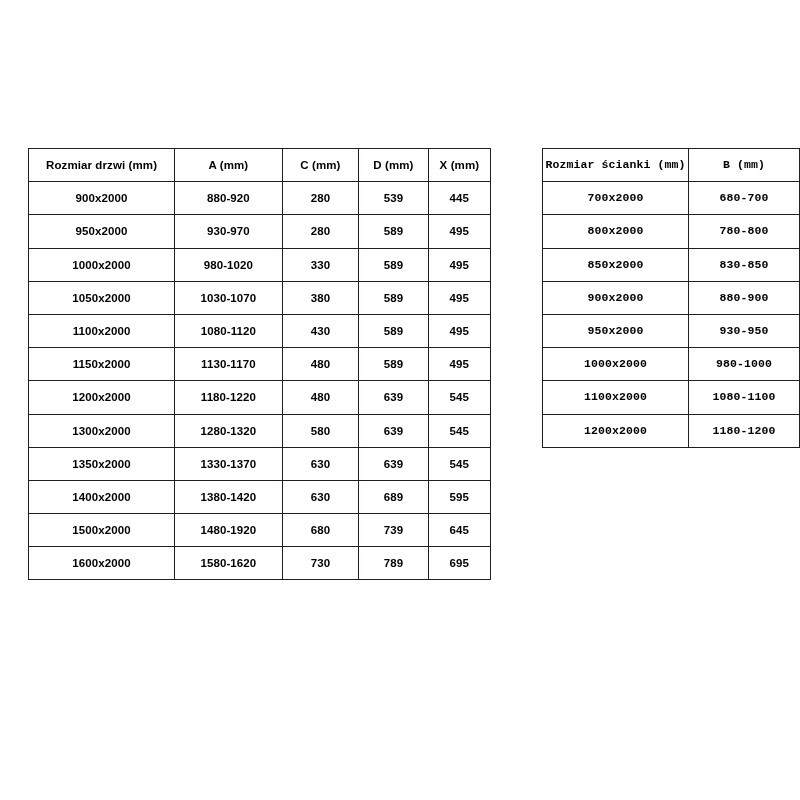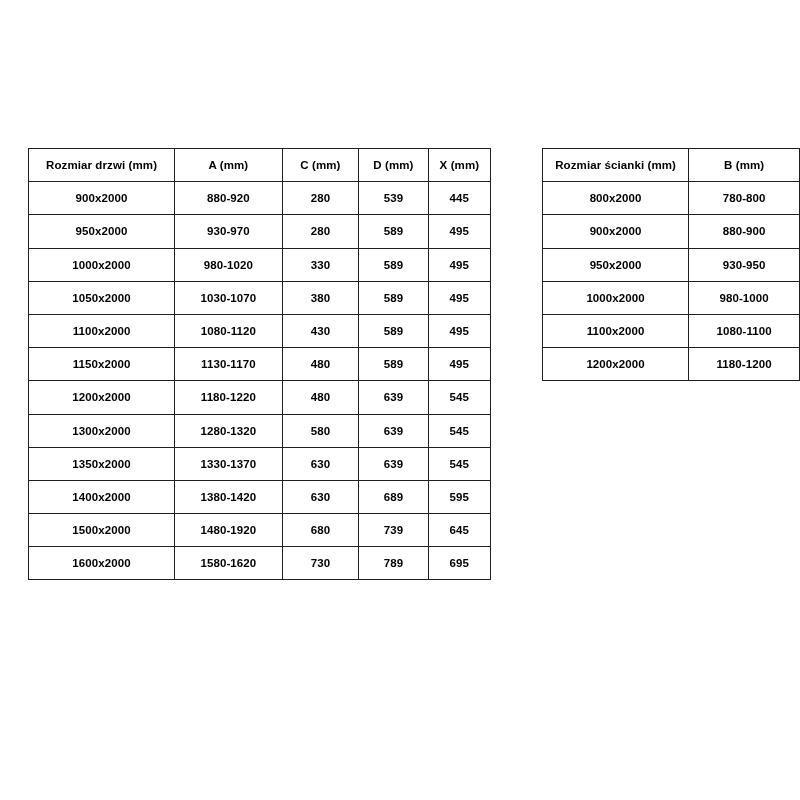--- a/index.html
+++ b/index.html
@@ -25,20 +25,21 @@
     align-items: flex-start;
   }
   .table-block {
     display: block;
   }
   .table-left {
     margin-left: 28px;
   }
   .table-right {
     margin-left: 51px;
+    font-family: Liberation Mono, monospace;
   }
   table.data-table {
     border-collapse: collapse;
     table-layout: fixed;
   }
   table.data-table td,
   table.data-table th {
     border: 1px solid #231f20;
     text-align: center;
     vertical-align: middle;
@@ -179,22 +180,30 @@
           <col class="c1">
       </colgroup>
       <thead>
         <tr>
           <th>Rozmiar ścianki (mm)</th>
           <th>B (mm)</th>
         </tr>
       </thead>
       <tbody>
         <tr>
+          <td>700x2000</td>
+          <td>680-700</td>
+        </tr>
+        <tr>
           <td>800x2000</td>
           <td>780-800</td>
+        </tr>
+        <tr>
+          <td>850x2000</td>
+          <td>830-850</td>
         </tr>
         <tr>
           <td>900x2000</td>
           <td>880-900</td>
         </tr>
         <tr>
           <td>950x2000</td>
           <td>930-950</td>
         </tr>
         <tr>

